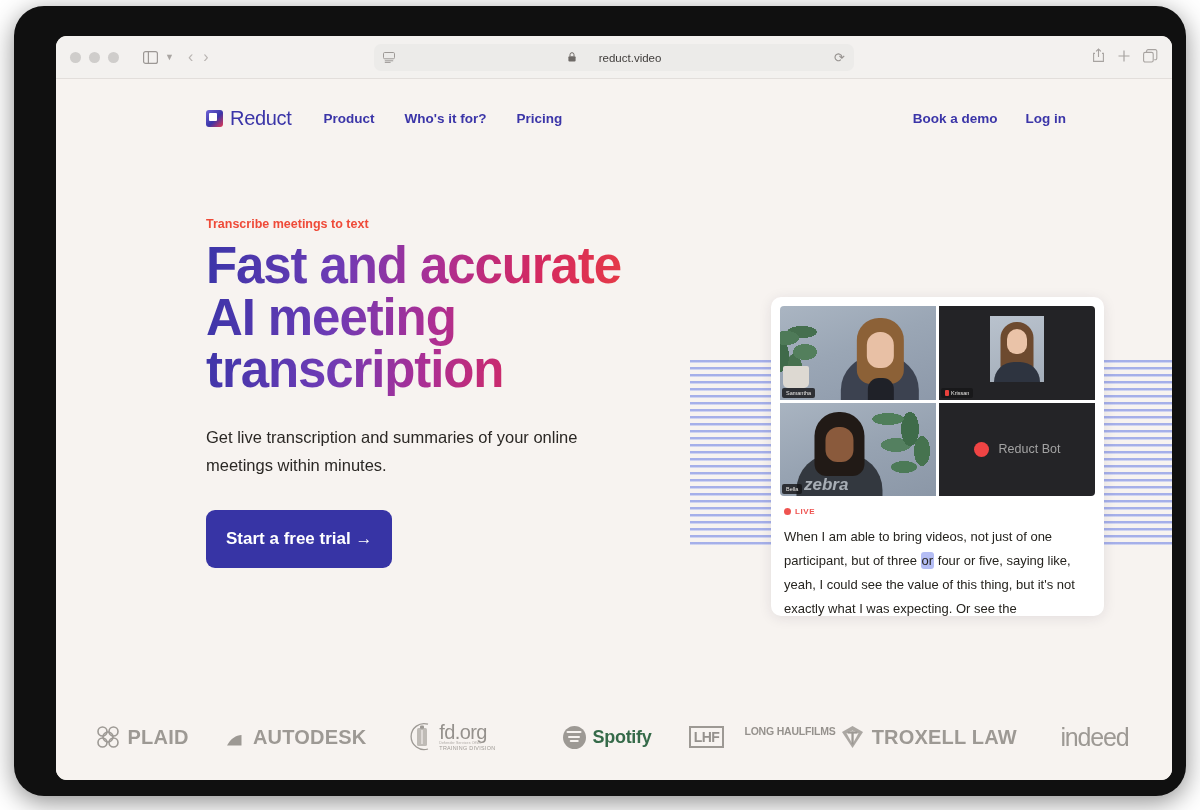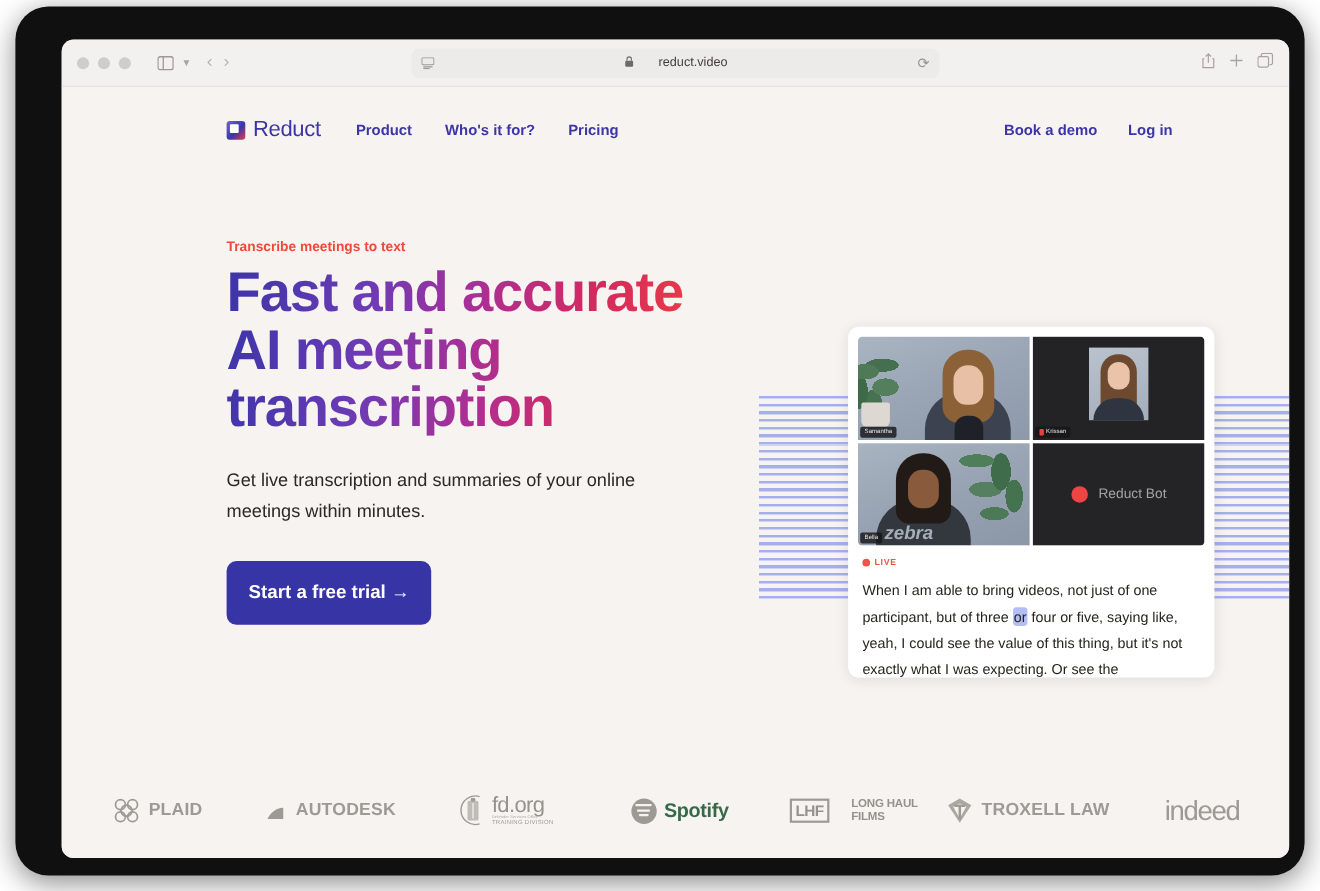--- a/index.html
+++ b/index.html
@@ -378,21 +378,21 @@
   }
   .logo-item {
     flex: 1;
     display: flex;
     align-items: center;
     justify-content: center;
     gap: 7px;
     color: #8e8a85;
     opacity: .85;
   }
-  .logo-name { font-size: 16px; font-weight: bold; letter-spacing: .2px; white-space: nowrap; }
+  .logo-name { font-size: 20px; font-weight: bold; letter-spacing: .2px; white-space: nowrap; }
 
   
   .plaid-mark { width: 26px; height: 26px; flex: none; }
   
   .ad-mark { width: 19px; height: 11px; flex: none; }
   
   .fd-wrap { display: flex; align-items: center; gap: 3px; }
   .fd-mark { width: 28px; height: 30px; flex: none; }
   .fd-text { display: flex; flex-direction: column; line-height: .95; }
   .fd-main { font-size: 20px; font-weight: normal; color: #85817c; letter-spacing: -.6px; }
@@ -408,21 +408,21 @@
   .sp-2 { top: 10px; width: 12px; height: 2.2px; }
   .sp-3 { top: 14px; width: 8.5px; height: 2px; }
   .sp-name { font-size: 18px; font-weight: bold; letter-spacing: -.3px; color: #14532d; }
   
   .lhf-wrap { display: flex; align-items: flex-start; gap: 20px; }
   .lhf-box {
     border: 2px solid #8e8a85;
     font-size: 14px; font-weight: bold;
     padding: 1px 3px; color: #85817c; letter-spacing: -.5px;
   }
-  .lhf-text { display: flex; flex-direction: column; line-height: 1.02; }
+  .lhf-text { display: flex; flex-direction: row; line-height: 1.02; }
   .lhf-l1, .lhf-l2 { font-size: 10.5px; font-weight: bold; color: #85817c; letter-spacing: -.2px; }
   
   .tx-mark { width: 25px; height: 26px; flex: none; }
   
   .indeed-wrap { display: flex; }
   .indeed-name { font-size: 25px; color: #8e8a85; letter-spacing: -1.2px; font-weight: normal; }
 </style>
 </head>
 <body>
 

